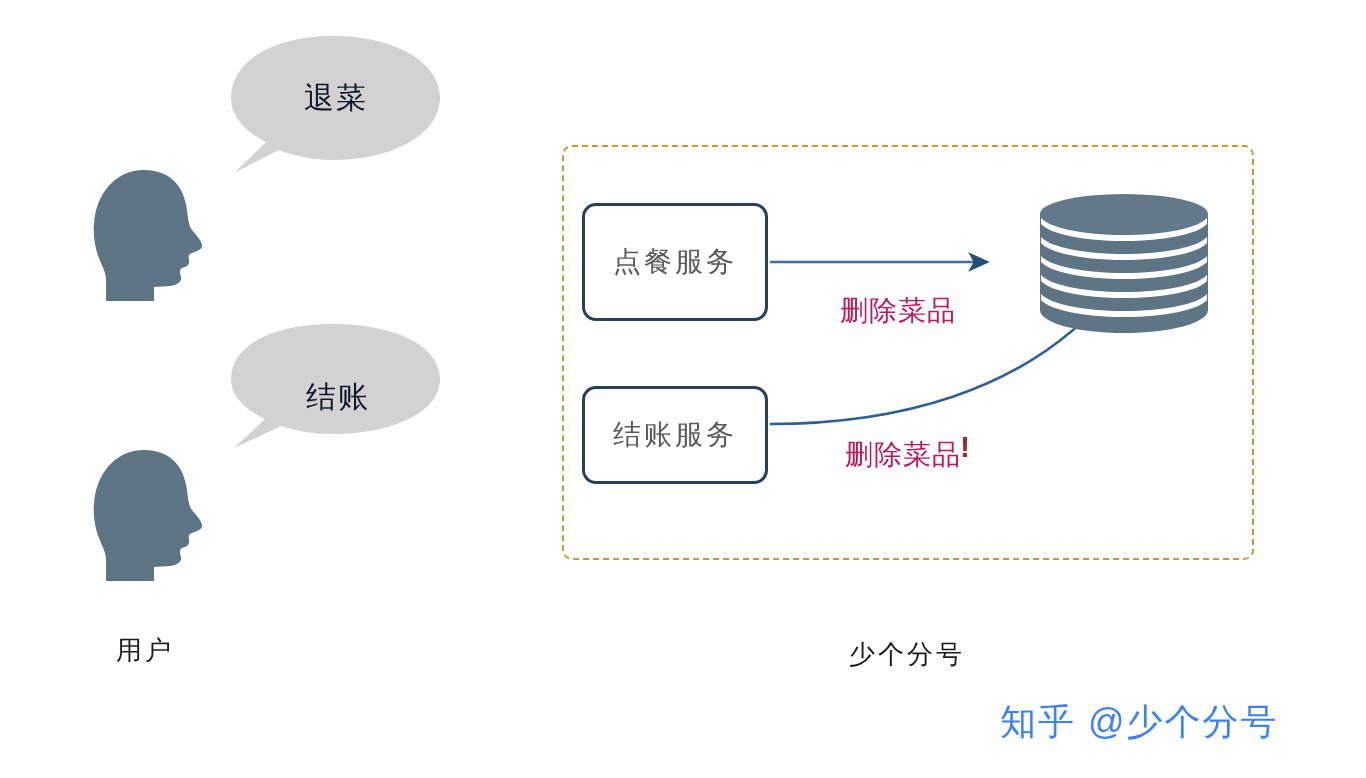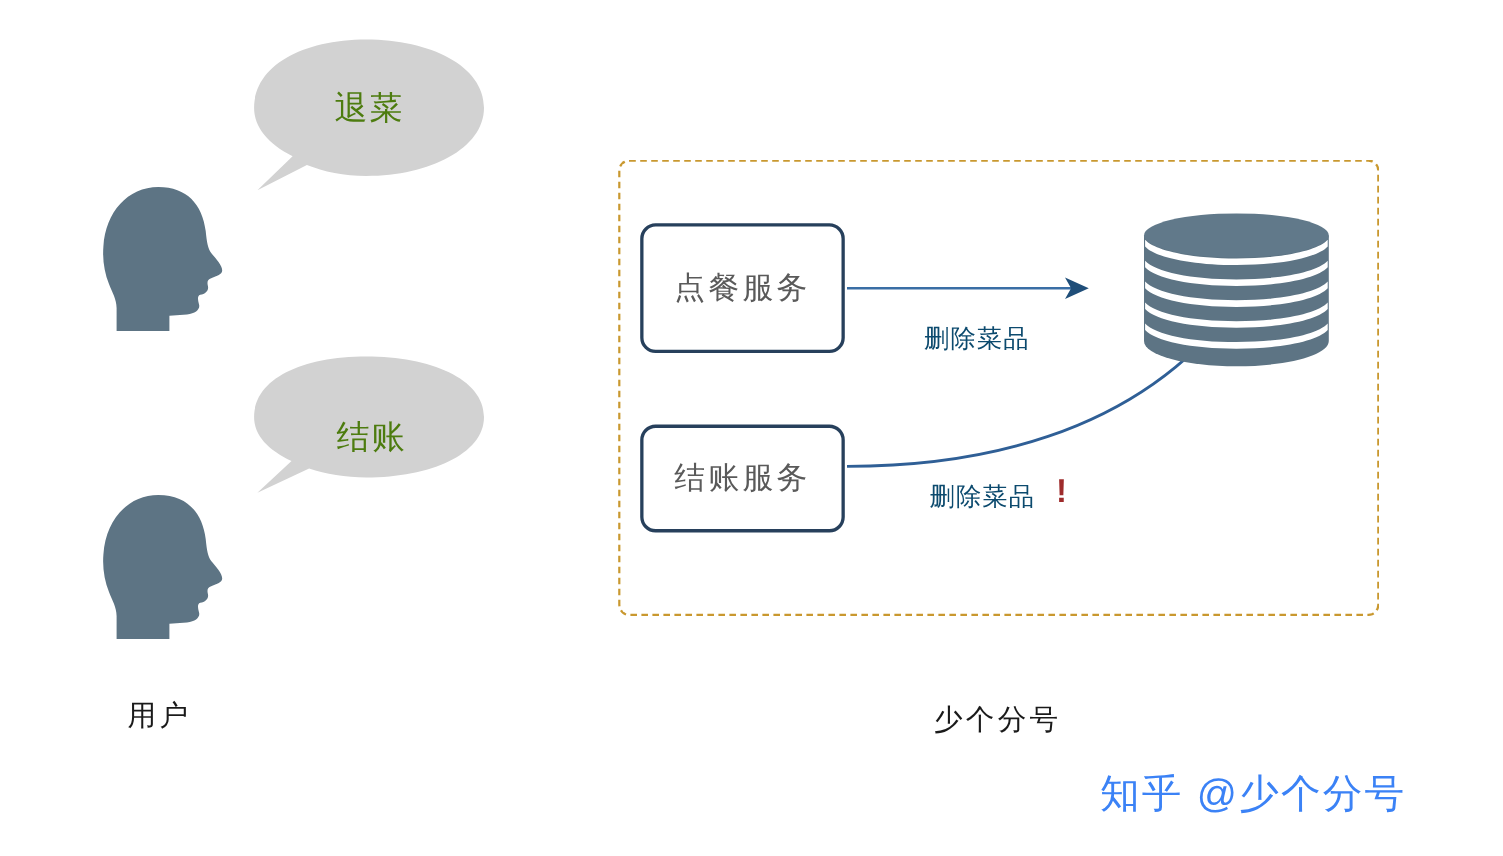--- a/index.html
+++ b/index.html
@@ -18,21 +18,21 @@
     overflow: hidden;
   }
 
   
   .abs { position: absolute; }
 
   
   .bubble-wrap { position: absolute; }
   .bubble-text {
     position: absolute;
-    color: #4d7c0f;
+    color: #0f172a;
     font-size: 30px;
     letter-spacing: 2px;
     white-space: nowrap;
     font-family: "Liberation Sans", "DejaVu Sans", sans-serif;
   }
 
   
   .person { position: absolute; }
 
   
@@ -59,22 +59,22 @@
     position: absolute;
     box-sizing: border-box;
     border: 2px dashed #c9982f;
     border-radius: 10px;
     background: transparent;
   }
 
   
   .edge-label {
     position: absolute;
-    color: #0c4a6e;
-    font-size: 23px;
+    color: #be185d;
+    font-size: 28px;
     letter-spacing: 1px;
     white-space: nowrap;
     font-family: "Liberation Sans", "DejaVu Sans", sans-serif;
   }
   .warn-mark {
     position: absolute;
     color: #9e2b2b;
     font-size: 30px;
     font-weight: bold;
     line-height: 1;

